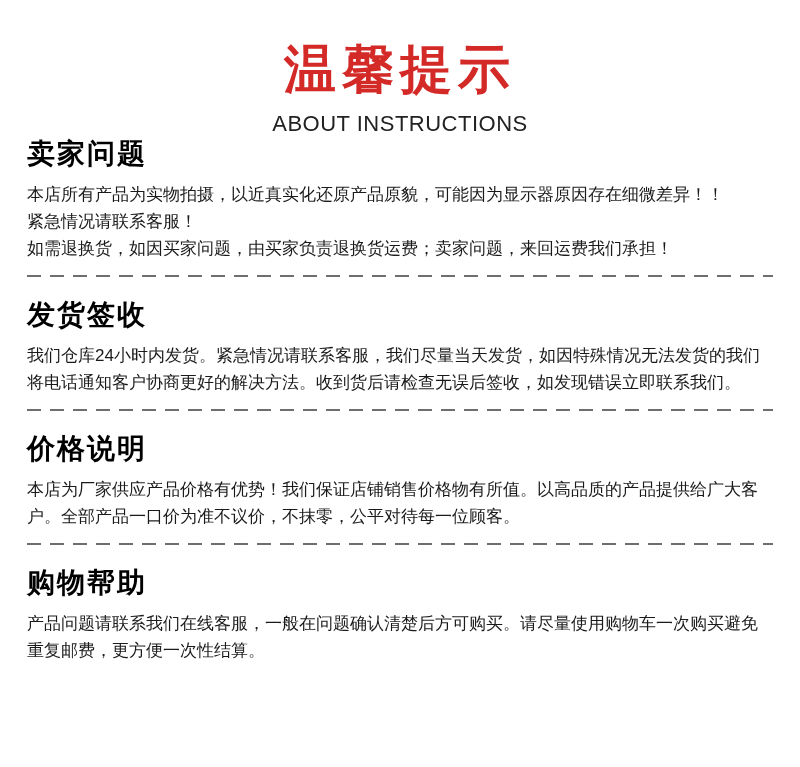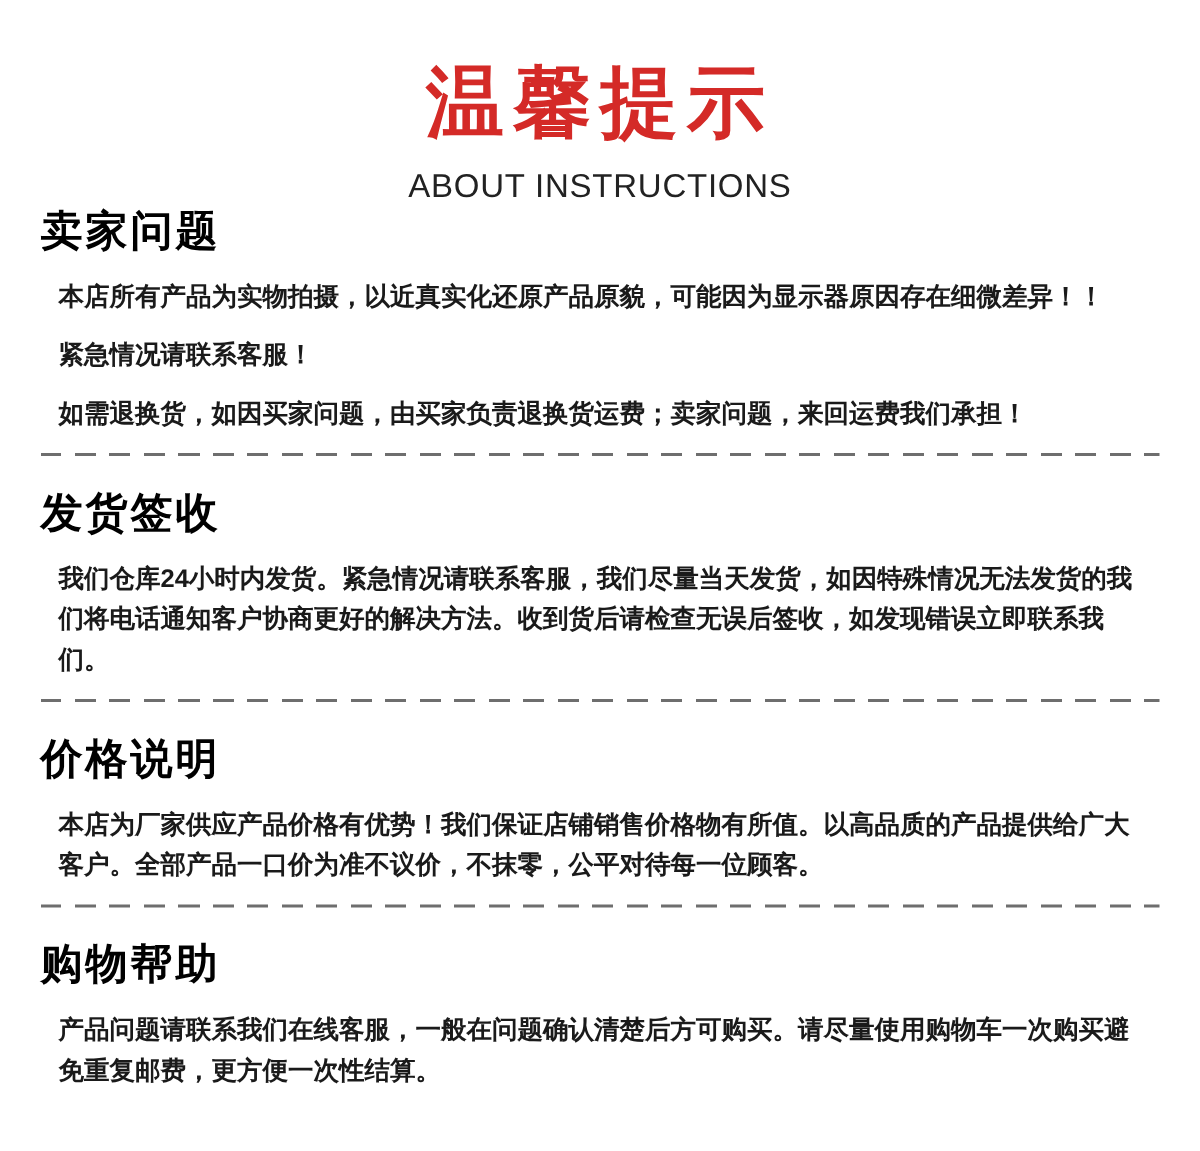--- a/index.html
+++ b/index.html
@@ -43,22 +43,22 @@
     font-weight: 900;
     color: #000000;
     letter-spacing: 2px;
     margin: 0 0 9px 0;
   }
   .section:first-of-type .section-heading { margin-top: 41px; }
   .section-body p {
     font-size: 17px;
     line-height: 27px;
     color: #1a1a1a;
-    font-weight: 700;
-    margin: 12px;
+    font-weight: 400;
+    margin: 0;
   }
   
   .divider {
     height: 2px;
     margin: 13px 0 20px 0;
     background-image: repeating-linear-gradient(
       90deg,
       #6e6e6e 0px, #6e6e6e 14px,
       transparent 14px, transparent 23px
     );

